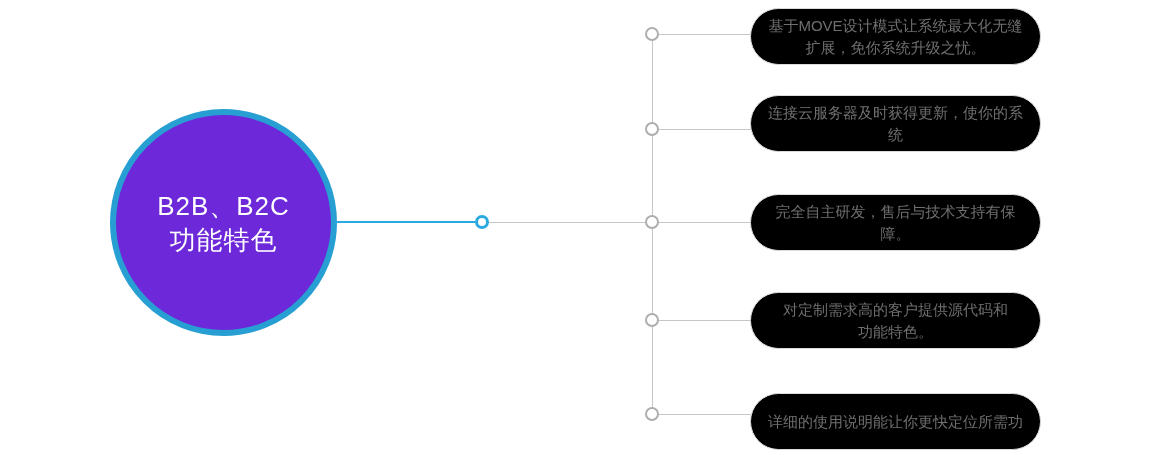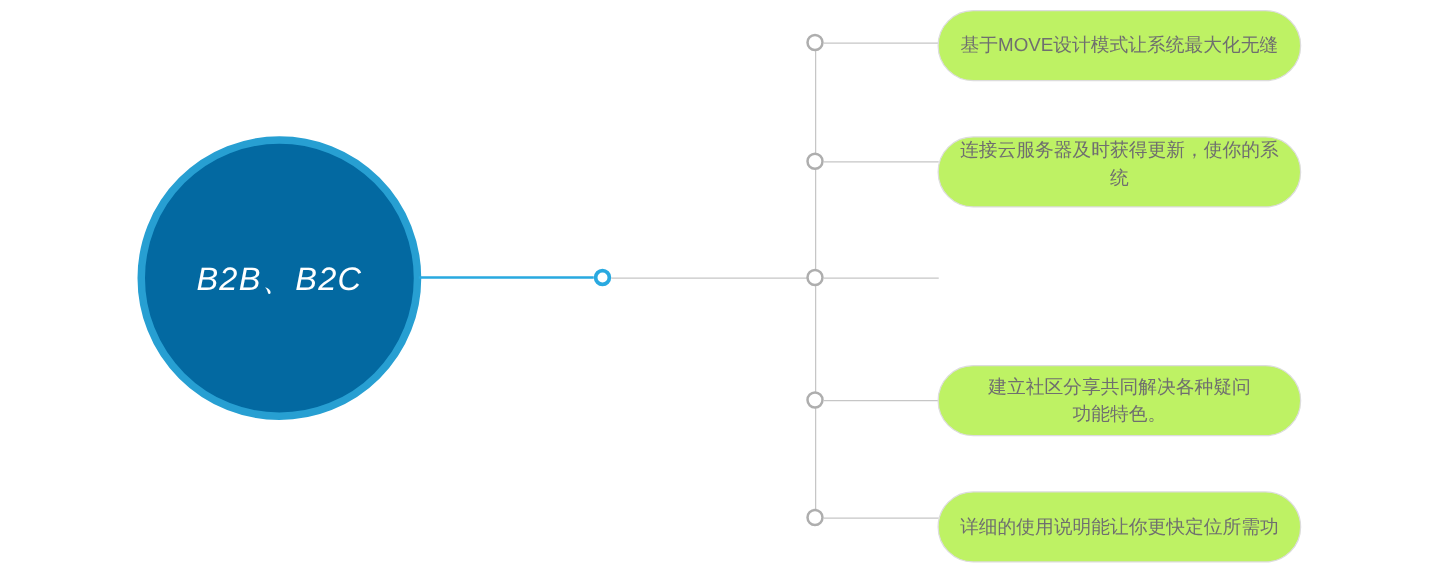--- a/index.html
+++ b/index.html
@@ -16,26 +16,25 @@
   }
 
   
   .hub {
     position: absolute;
     left: 110px;
     top: 109px;
     width: 227px;
     height: 227px;
     border-radius: 50%;
-    background: #0369a1;
+    background: #6d28d9;
     border: 6px solid #279fd2;
     display: flex;
     align-items: center;
     justify-content: center;
-    font-style: italic;
   }
   .hub-text {
     color: #ffffff;
     font-size: 26px;
     line-height: 34px;
     text-align: center;
     letter-spacing: 1px;
   }
 
   
@@ -100,47 +99,48 @@
   .branch.p3 { top: 222px; }
   .branch.p4 { top: 320px; }
   .branch.p5 { top: 414px; }
 
   
   .bubble {
     position: absolute;
     left: 750px;
     width: 291px;
     height: 57px;
-    background: #bef264;
+    background: #000000;
     border: 1px solid #dcdcdc;
     border-radius: 28.5px;
     display: flex;
     flex-direction: column;
     align-items: center;
     justify-content: center;
     text-align: center;
     color: #6f6f6f;
     font-size: 15px;
     line-height: 22px;
     padding: 0 10px;
   }
   .bubble.p1 { top: 8px; }
-  .bubble.p2 { top: 109px; justify-content: space-between; }
+  .bubble.p2 { top: 95px; }
   .bubble.p3 { top: 194px; }
   .bubble.p4 { top: 292px; }
   .bubble.p5 { top: 393px; }
 </style>
 </head>
 <body>
 
 <div class="canvas">
 
   <div class="hub">
     <div class="hub-text">
       <div>B2B、B2C</div>
+      <div>功能特色</div>
     </div>
   </div>
 
   <div class="line-blue"></div>
   <div class="dot-blue"></div>
   <div class="line-gray"></div>
   <div class="spine"></div>
 
   <div class="node p1"></div>
   <div class="node p2"></div>
@@ -149,29 +149,34 @@
   <div class="node p5"></div>
 
   <div class="branch p1"></div>
   <div class="branch p2"></div>
   <div class="branch p3"></div>
   <div class="branch p4"></div>
   <div class="branch p5"></div>
 
   <div class="bubble p1">
     <div>基于MOVE设计模式让系统最大化无缝</div>
+    <div>扩展，免你系统升级之忧。</div>
   </div>
 
   <div class="bubble p2">
     <div>连接云服务器及时获得更新，使你的系统</div>
   </div>
 
+  <div class="bubble p3">
+    <div>完全自主研发，售后与技术支持有保障。</div>
+    <div></div>
+  </div>
 
   <div class="bubble p4">
-    <div>建立社区分享共同解决各种疑问</div>
+    <div>对定制需求高的客户提供源代码和</div>
     <div>功能特色。</div>
   </div>
 
   <div class="bubble p5">
     <div>详细的使用说明能让你更快定位所需功</div>
   </div>
 
 </div>
 
 </body></html>

